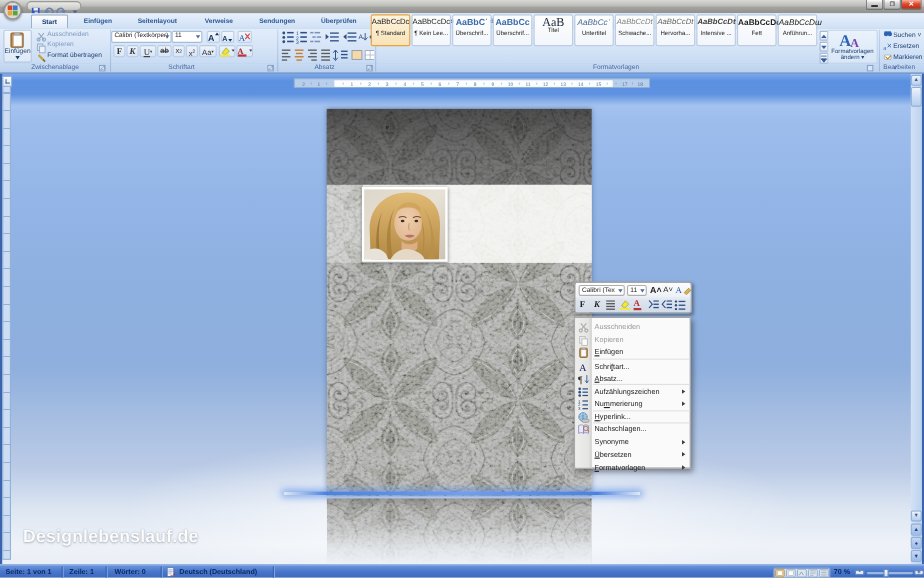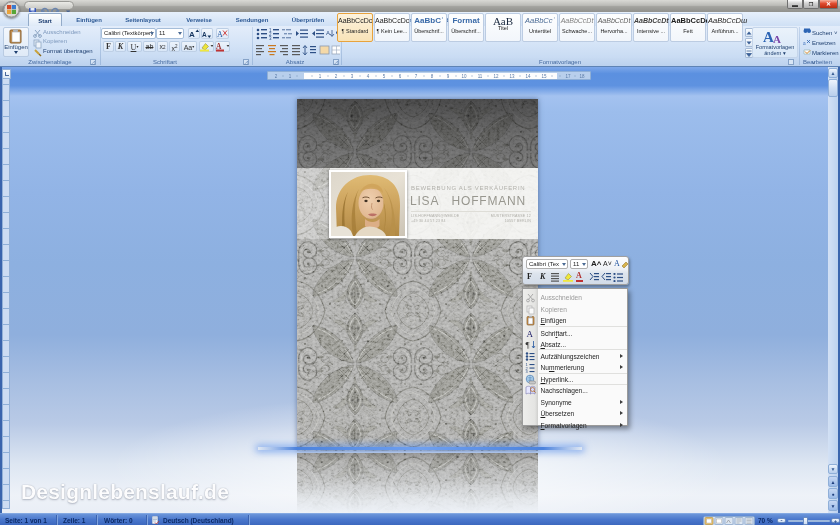--- a/index.html
+++ b/index.html
@@ -55,21 +55,21 @@
 #bline{left:1px;top:43px;width:120px;height:1px;background:#deddd7}
 .bsm{position:absolute;font-size:3.6px;color:#aeada7;line-height:5px;letter-spacing:.2px}
 
 #glow{left:258px;top:380px;width:324px;height:3px;background:linear-gradient(90deg,rgba(70,120,220,0),#4b82dd 12%,#6fa0f0 50%,#4b82dd 88%,rgba(70,120,220,0));box-shadow:0 0 7px 2px rgba(100,150,235,.75)}
 #refl{left:297px;top:386px;width:241px;height:60px;overflow:hidden}
 #reflfade{left:297px;top:386px;width:241px;height:62px;background:linear-gradient(rgba(70,70,72,.30) 0%,rgba(150,150,152,.12) 12%,rgba(238,242,248,.28) 45%,rgba(240,244,249,.78) 75%,#eef2f8 98%)}
 
 #sbar{left:828px;top:0;width:10px;height:446px;background:linear-gradient(90deg,#d3e1f5,#bcd2ee)}
 .sbtn{position:absolute;left:828px;width:10px;background:linear-gradient(#eef4fc,#cfdff4 50%,#b9cfec);border:1px solid #8fafd8;border-radius:2px;font-size:5px;text-align:center;color:#3a5f96}
 
-#wmark{left:21px;top:413px;font-size:21px;font-weight:bold;color:rgba(255,255,255,.97);text-shadow:0 0 1px rgba(150,155,168,.9),0 1px 2px rgba(120,128,145,.5);letter-spacing:.2px}
+#wmark{left:21px;top:413px;font-size:16px;font-weight:bold;color:rgba(255,255,255,.97);text-shadow:0 0 1px rgba(150,155,168,.9),0 1px 2px rgba(120,128,145,.5);letter-spacing:.2px}
 
 #status{left:0;top:513px;width:840px;height:12px;background:linear-gradient(#6b95da,#4a77cc 50%,#3c68be);border-top:1px solid #83a8e2;font-size:6.5px;color:#0c2a66;font-weight:bold}
 .stxt{position:absolute;top:2px;line-height:9px}
 .ssep{position:absolute;top:1px;width:1px;height:10px;background:#3a62b0;box-shadow:1px 0 0 #7fa3de}
 
 #minibar{left:522px;top:189px;width:107px;height:29px;background:linear-gradient(#fdfdfe,#eef1f6 45%,#dde4ed 60%,#d2dbe8);border:1px solid #a0a0a0;border-radius:3px;box-shadow:1px 2px 3px rgba(0,0,0,.35)}
 .mbtn{position:absolute;font-size:7px;color:#222;text-align:center}
 .mcombo{position:absolute;background:#fff;border:1px solid #aeaeae;border-radius:2px;font-size:6px;color:#222;line-height:9px;padding-left:2px}
 
 #cmenu{left:522px;top:221px;width:106px;height:138px;background:#fafafa;border:1px solid #9a9a9a;box-shadow:2px 3px 5px rgba(0,0,0,.4)}
@@ -285,21 +285,21 @@
     </div>
 <div class="cell" style="left:374px">
       <span class="l1">AaBbCcDc</span>
       <span class="l2">¶ Kein Lee...</span>
     </div>
 <div class="cell" style="left:411px">
       <span class="l1" style="color:#3a6aa8;font-weight:bold;font-size:8px">AaBbCʿ</span>
       <span class="l2">Überschrif...</span>
     </div>
 <div class="cell" style="left:448px">
-      <span class="l1" style="color:#3a6aa8;font-weight:bold;font-size:8px">Format</span>
+      <span class="l1" style="color:#3a6aa8;font-weight:bold;font-size:8px">AaBbCc</span>
       <span class="l2">Überschrif...</span>
     </div>
 <div class="cell" style="left:485px">
       <span class="l1" style="font-size:11px;font-family:'Liberation Serif',serif;color:#17263c">AaB</span>
       <span class="l2" style="margin-top:0">Titel</span>
     </div>
 <div class="cell" style="left:522px">
       <span class="l1" style="font-style:italic;color:#4a6a94;font-size:7.5px">AaBbCcʿ</span>
       <span class="l2">Untertitel</span>
     </div>
@@ -513,27 +513,20 @@
 <ellipse cx="47.5" cy="29" rx="1.7" ry="1.15" fill="#3e3022"></ellipse>
 <path d="M41,31 C40.3,34.5 40.2,36 41.6,37.6" stroke="#c2936e" stroke-width=".9" fill="none"></path>
 <path d="M37,42.2 C39,41.1 44,41.1 46,42.2 C44,44.8 39,44.8 37,42.2 Z" fill="#bb6f65"></path>
 <path d="M36,46.2 C39,47.3 44.5,47.3 47.5,46" stroke="#b98c6c" stroke-width=".6" fill="none" opacity=".7"></path>
 <path d="M34,47 L34,54 C37,58.5 46,58.5 48.5,53.5 L48.5,47 C45,51 38,51 34,47 Z" fill="#dcae86"></path>
 <path d="M24,64 C28,56 36,53 43,55 C50,57 54,60 55,64 Z" fill="#e5d9c5"></path>
 <path d="M0,64 L0,58 C7,52 15,53 20,59 L22,64 Z" fill="#e8e3d8"></path>
 
 </g>
 </svg></div>
-<div id="bandtxt" class="abs">
- <div id="bw1" class="abs">BEWERBUNG ALS VERKÄUFERIN</div>
- <div id="bw2" class="abs">LISA&nbsp;&nbsp;&nbsp;HOFFMANN</div>
- <div id="bline" class="abs"></div>
- <div class="bsm abs" style="left:1px;top:46px">LIS.HOFFMANN@WEB.DE<br>+49 30 44 57 23 84</div>
- <div class="bsm abs" style="left:76px;top:46px;text-align:right;width:45px">MUSTERSTRASSE 12<br>10557 BERLIN</div>
-</div>
 </div>
 <div id="glow" class="abs"></div>
 <div id="refl" class="abs"><svg width="241" height="60">
           <g transform="translate(0,60) scale(1,-1) translate(0,-292)">
             <rect y="292" width="241" height="60" fill="url(#dmk)"></rect>
             <rect y="292" width="241" height="60" filter="url(#pnoise)" style="mix-blend-mode:overlay" opacity="0.3"></rect>
           </g>
         </svg></div>
 <div id="reflfade" class="abs"></div>
 <div id="wmark" class="abs">Designlebenslauf.de</div>

